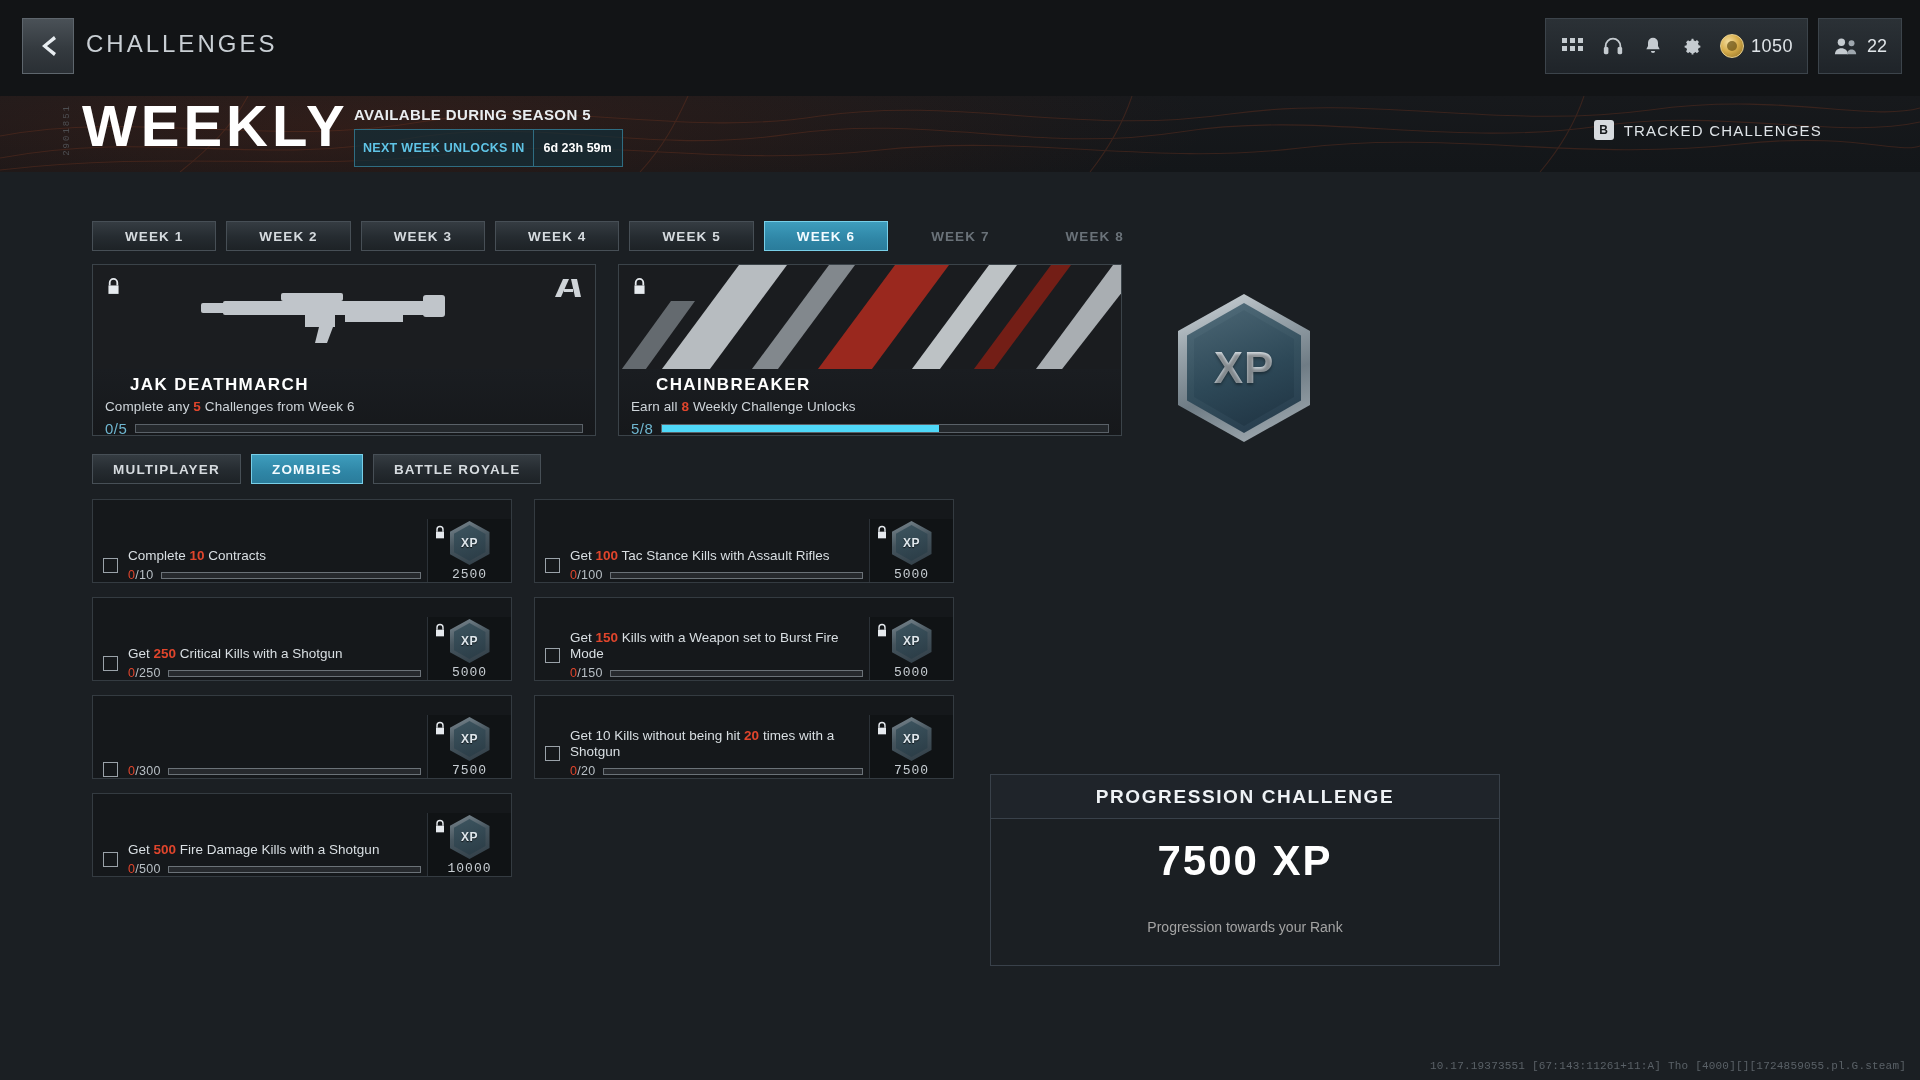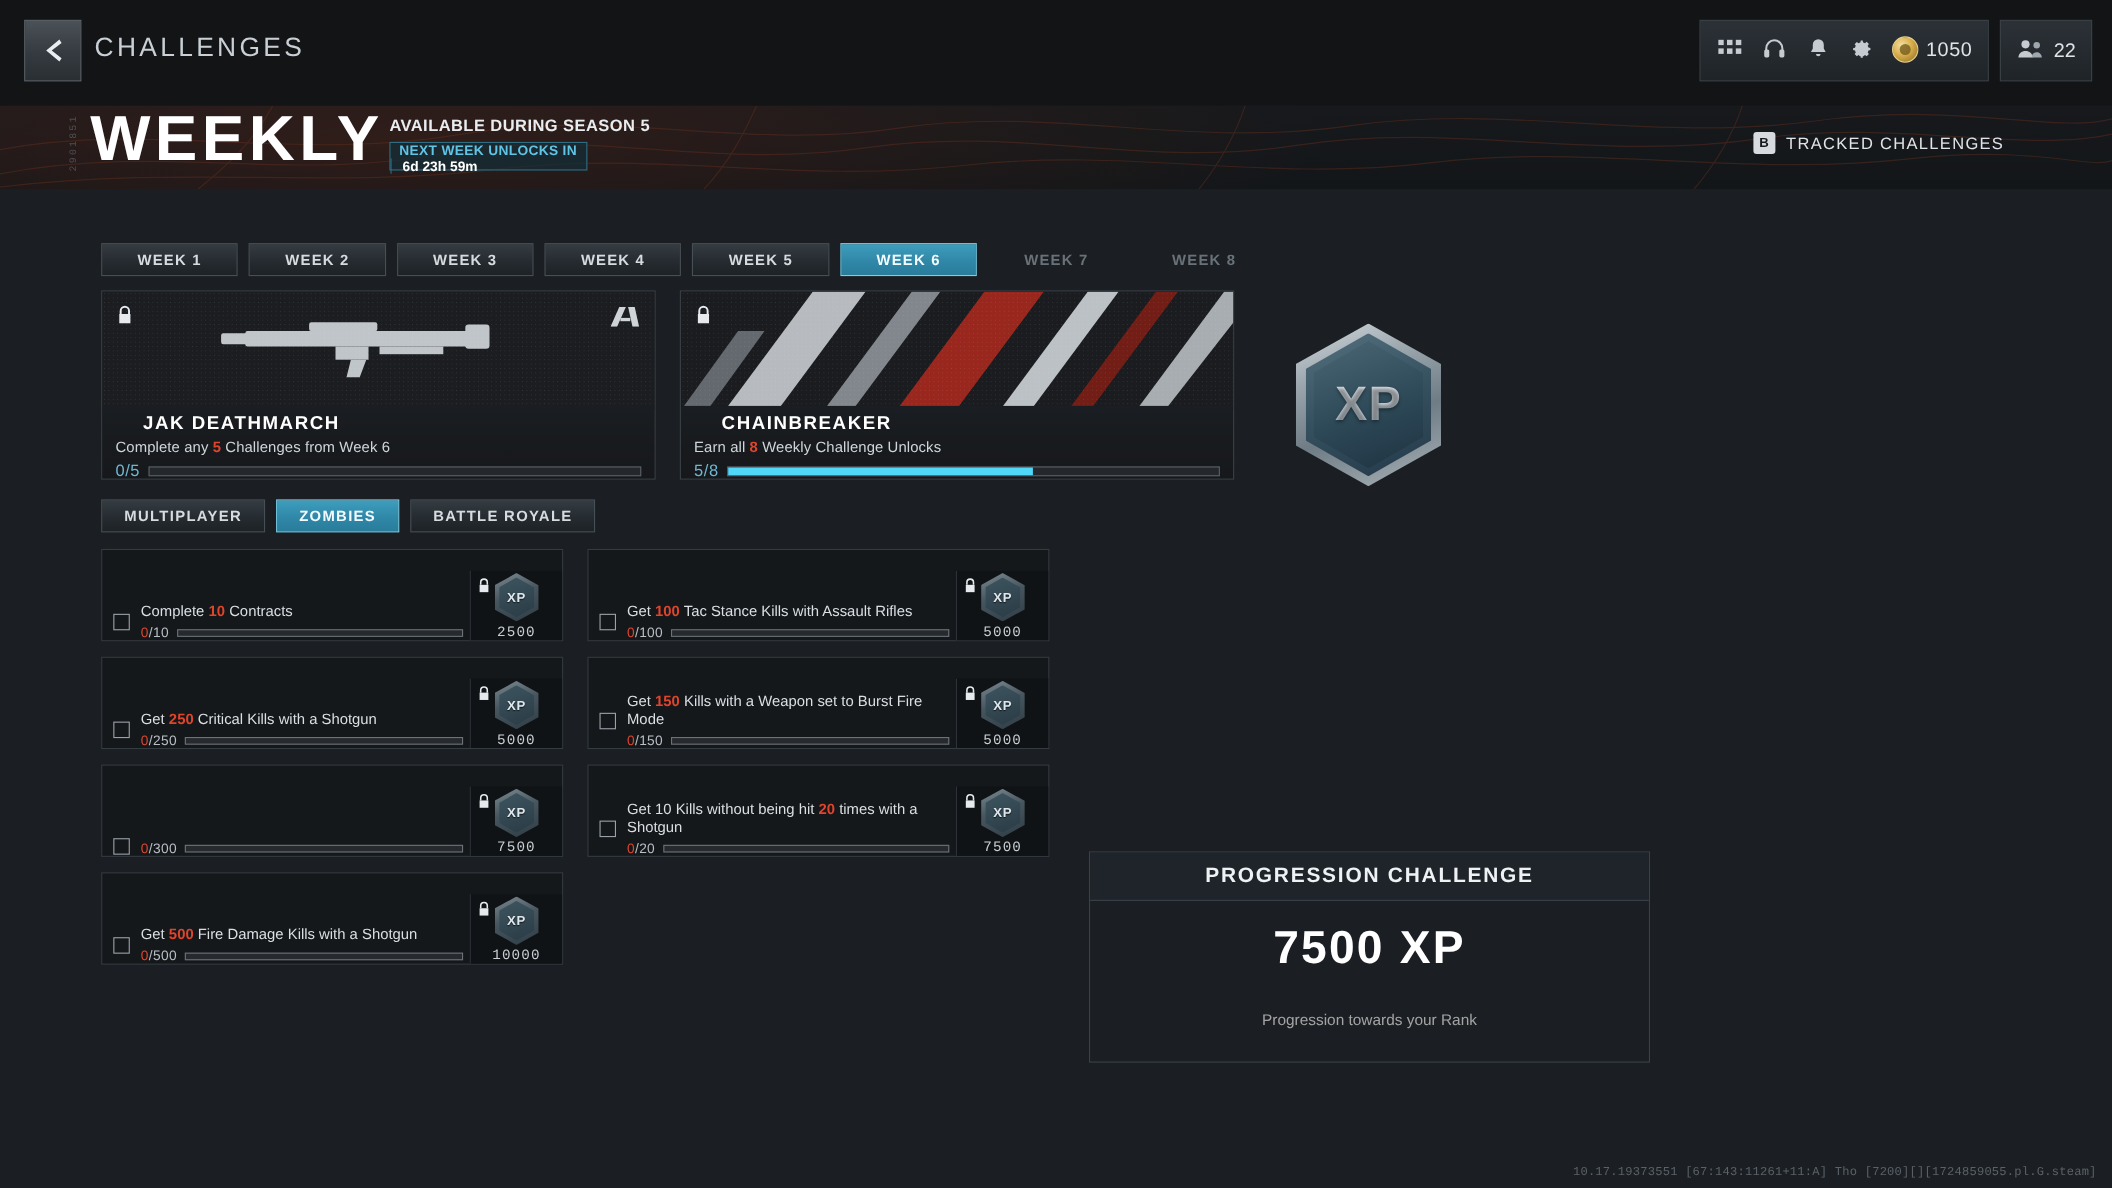--- a/index.html
+++ b/index.html
@@ -28,24 +28,24 @@
   .back-btn svg{ display:block; }
   .page-title{
     position:absolute; left:86px; top:30px;
     font-size:24px; letter-spacing:3px; color:#c9cfd4; font-weight:400;
   }
   .hdr-right{
     position:absolute; right:18px; top:18px; height:56px;
     display:flex; align-items:stretch; gap:0;
   }
   .hdr-group{
-    display:flex; align-items:flex-end; gap:14px;
+    display:flex; align-items:center; gap:14px;
     background:linear-gradient(180deg,#2b3136 0%,#1f2429 100%);
     border:1px solid #3c444b;
-    padding:16px 14px;
+    padding:0 14px;
   }
   .hdr-icon{
     width:26px; height:26px; display:flex; align-items:center; justify-content:center;
     cursor:pointer; opacity:.92;
   }
   .coin-wrap{ display:flex; align-items:center; gap:7px; }
   .coin{
     width:24px; height:24px; border-radius:50%;
     background:radial-gradient(circle at 35% 32%, #f4dea0 0%, #d8ae4c 45%, #8a6a21 100%);
     border:1.5px solid #e7cf8e; position:relative;
@@ -77,22 +77,22 @@
     position:absolute; left:82px; top:-8px;
     font-size:58px; font-weight:700; letter-spacing:4px; color:#fff;
     line-height:76px;
   }
   .hero-meta{ position:absolute; left:354px; top:10px; }
   .hero-sub{
     font-size:15px; letter-spacing:.4px; color:#e9edf0; font-weight:600;
     white-space:nowrap;
   }
   .timer-badge{
-    margin-top:6px; display:inline-flex; align-items:stretch; height:26px;
-    border:1px solid #2f6d82; background:rgba(20,46,56,.72);flex-direction:column;
+    margin-top:6px; display:inline-flex; align-items:stretch; height:38px;
+    border:1px solid #2f6d82; background:rgba(20,46,56,.72);
   }
   .timer-label{
     display:flex; align-items:center; padding:0 8px;
     font-size:12.5px; letter-spacing:.3px; color:#5fc4e6; font-weight:600;
     white-space:nowrap;
   }
   .timer-val{
     display:flex; align-items:center; padding:0 10px;
     border-left:1px solid #2f6d82;
     font-size:12.5px; color:#ffffff; font-weight:700; white-space:nowrap;
@@ -642,14 +642,14 @@
 
     <div class="prog-panel">
       <div class="prog-head">
         <div class="prog-head-t">PROGRESSION CHALLENGE</div>
       </div>
       <div class="prog-xp">7500 XP</div>
       <div class="prog-note">Progression towards your Rank</div>
     </div>
   </div>
 
-  <div class="build">10.17.19373551 [67:143:11261+11:A] Tho [7200][][1724859055.pl.G.steam]</div>
+  <div class="build">10.17.19373551 [67:143:11261+11:A] Tho [4000][][1724859055.pl.G.steam]</div>
 </div>
 
 </body></html>

